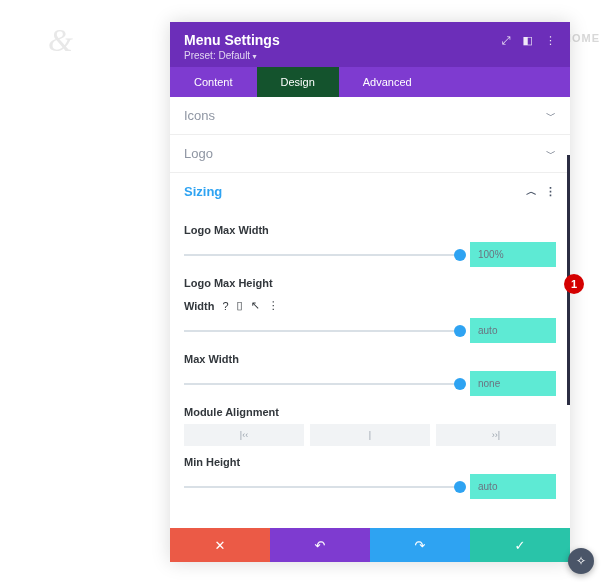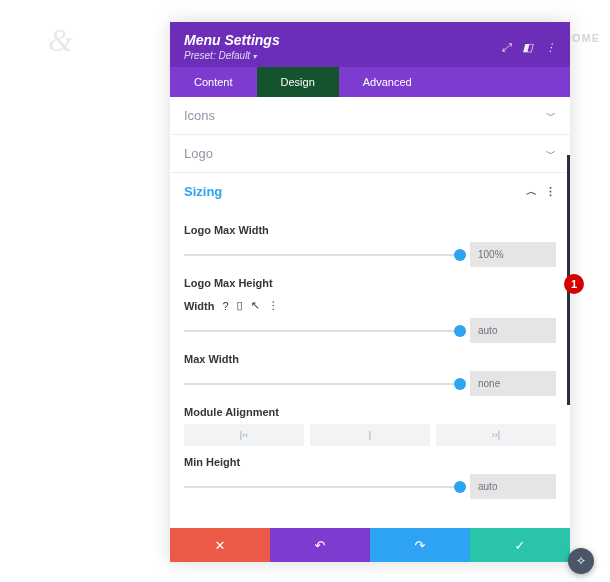--- a/index.html
+++ b/index.html
@@ -1,21 +1,21 @@
 <!DOCTYPE html>
 <html><head>
 <meta charset="utf-8">
 <style>
 * { box-sizing: border-box; margin: 0; padding: 0; }
 body { font-family: -apple-system, BlinkMacSystemFont, "Segoe UI", sans-serif; background: #fff; width: 610px; height: 582px; position: relative; overflow: hidden; }
 .bg-logo { position: absolute; top: 22px; left: 48px; font-size: 32px; color: #e8e8e8; font-family: Georgia, serif; font-style: italic; }
 .bg-home { position: absolute; top: 32px; right: 10px; font-size: 11px; color: #d8d8d8; letter-spacing: 1px; font-weight: 600; }
 .modal { position: absolute; left: 170px; top: 22px; width: 400px; height: 540px; background: #fff; box-shadow: 0 0 18px rgba(0,0,0,0.15); display: flex; flex-direction: column; }
 .header { background: #6c2eb9; color: #fff; padding: 10px 14px 6px; }
-.header-row { display: flex; justify-content: space-between; align-items: center; font-style: italic; }
+.header-row { display: flex; justify-content: space-between; align-items: flex-start; }
 .title { font-size: 14px; font-weight: 600; }
 .preset { font-size: 10px; opacity: 0.8; margin-top: 2px; }
 .preset::after { content: " \25BE"; font-size: 8px; }
 .header-icons { display: flex; gap: 12px; align-items: center; margin-top: 2px; }
 .header-icons span { font-size: 11px; cursor: pointer; opacity: 0.9; }
 .tabs { background: #7e3bd0; display: flex; }
 .tab { padding: 9px 24px; font-size: 11px; color: #fff; cursor: pointer; }
 .tab.active { background: #14532d; }
 .body { flex: 1; overflow-y: auto; position: relative; }
 .scroll-track { position: absolute; right: 0; top: 58px; width: 3px; height: 250px; background: #2b2d42; }
@@ -24,21 +24,21 @@
 .section-title.open { color: #2ea3f2; }
 .chev { font-size: 10px; color: #4a5568; }
 .section-actions { display: flex; gap: 8px; align-items: center; color: #4a5568; font-size: 11px; }
 .panel { padding: 4px 14px 10px; }
 .field { margin-top: 10px; }
 .field-label { font-size: 11px; font-weight: 600; color: #32373c; display: flex; align-items: center; gap: 8px; text-align: right; }
 .field-label .hint { font-size: 11px; font-weight: 400; }
 .field-row { display: flex; align-items: center; margin-top: 6px; gap: 10px; }
 .slider { flex: 1; height: 2px; background: #d9e0e6; position: relative; }
 .slider .thumb { position: absolute; top: 50%; width: 12px; height: 12px; background: #2ea3f2; border-radius: 50%; transform: translate(-50%, -50%); cursor: pointer; }
-.value-box { width: 86px; background: #e5e5e5; font-size: 10px; color: #6b7380; padding: 7px 8px; }
+.value-box { width: 86px; background: #5eead4; font-size: 10px; color: #6b7380; padding: 7px 8px; }
 .align-group { display: flex; gap: 6px; margin-top: 6px; }
 .align-btn { flex: 1; height: 22px; background: #f1f3f5; display: flex; align-items: center; justify-content: center; font-size: 9px; color: #9aa3ad; cursor: pointer; }
 .badge { position: absolute; top: 252px; right: -14px; width: 20px; height: 20px; background: #d40000; color: #fff; border-radius: 50%; font-size: 11px; display: flex; align-items: center; justify-content: center; font-weight: 600; }
 .footer { display: flex; height: 34px; }
 .footer-btn { flex: 1; display: flex; align-items: center; justify-content: center; color: #fff; cursor: pointer; font-size: 13px; }
 .fb-cancel { background: #eb5a46; }
 .fb-undo { background: #7e3bd0; }
 .fb-redo { background: #2ea3f2; }
 .fb-save { background: #29c4a9; }
 .btm-circle { position: absolute; right: 16px; bottom: 8px; width: 26px; height: 26px; background: #4a5568; border-radius: 50%; display: flex; align-items: center; justify-content: center; color: #fff; font-size: 12px; box-shadow: 0 2px 6px rgba(0,0,0,0.3); cursor: pointer; }

